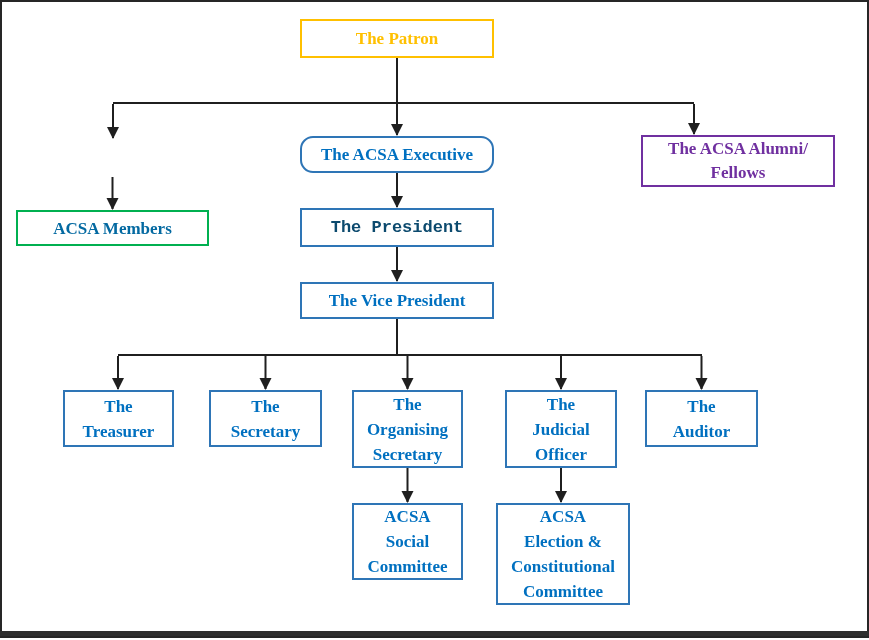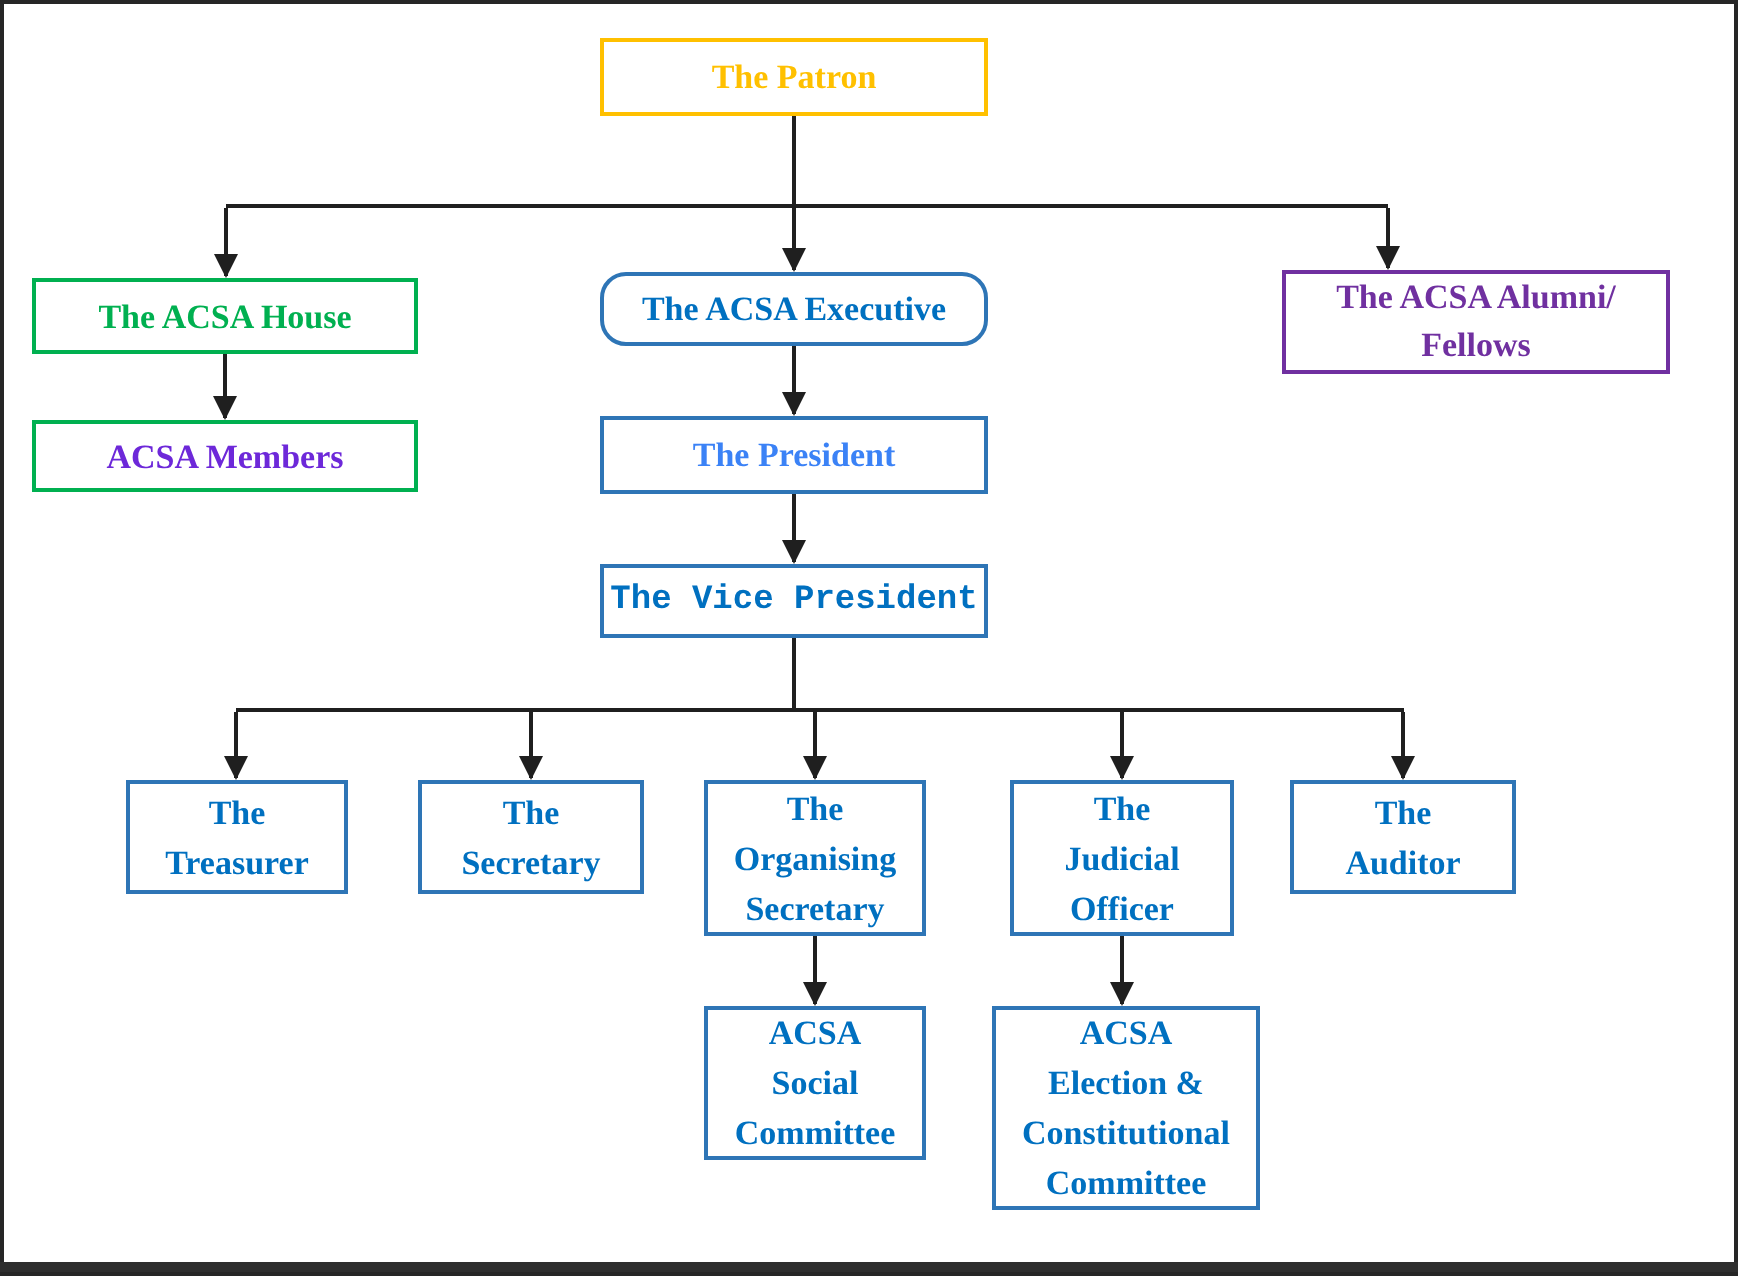--- a/index.html
+++ b/index.html
@@ -61,21 +61,21 @@
     display: block;
     width: 100%;
   }
   
   .n-patron    { left:300px; top:19px;  width:194px; height:39px; }
   .n-house     { left:16px;  top:139px; width:193px; height:38px; }
   .n-members   { left:16px;  top:210px; width:193px; height:36px; }
   .n-executive { left:300px; top:136px; width:194px; height:37px; }
   .n-alumni    { left:599px; top:135px; width:194px; height:52px; line-height:24px;margin-left:42px; }
   .n-president { left:300px; top:208px; width:194px; height:39px; }
-  .n-vice      { left:300px; top:282px; width:194px; height:37px;font-family:Liberation Mono, monospace; }
+  .n-vice      { left:300px; top:282px; width:194px; height:37px; }
   .n-treasurer { left:63px;  top:390px; width:111px; height:57px; }
   .n-secretary { left:209px; top:390px; width:113px; height:57px; }
   .n-orgsec    { left:352px; top:390px; width:111px; height:78px; }
   .n-judicial  { left:505px; top:390px; width:112px; height:78px; }
   .n-auditor   { left:645px; top:390px; width:113px; height:57px; }
   .n-social    { left:352px; top:503px; width:111px; height:77px; }
   .n-election  { left:496px; top:503px; width:134px; height:102px; }
 </style>
 </head>
 <body>
@@ -103,38 +103,35 @@
     <path marker-end="url(#arw)" d="M561,356 V389"></path>
     <path marker-end="url(#arw)" d="M701.5,356 V389"></path>
     <path marker-end="url(#arw)" d="M407.5,468 V502"></path>
     <path marker-end="url(#arw)" d="M561,468 V502"></path>
   </svg>
 
   <div class="node n-patron" style="border-color: rgb(255, 192, 0); color: rgb(255, 192, 0);">
     <span class="lbl">The Patron</span>
   </div>
 
-  <div class="node n-house" style="border-color: rgb(0, 176, 80); color: rgb(0, 176, 80);">
-    <span class="lbl">The ACSA House</span>
-  </div>
 
-  <div class="node n-members" style="border-color: rgb(0, 176, 80); color: #6d28d9;">
+  <div class="node n-members" style="border-color: rgb(0, 176, 80); color: #0369a1;">
     <span class="lbl">ACSA Members</span>
   </div>
 
   <div class="node n-executive" style="border-color: rgb(46, 117, 182); color: rgb(0, 112, 192); border-radius: 13px;">
     <span class="lbl">The ACSA Executive</span>
   </div>
 
   <div class="node n-alumni" style="border-color: rgb(112, 48, 160); color: rgb(112, 48, 160);">
     <span class="lbl">The ACSA Alumni/
 Fellows</span>
   </div>
 
-  <div class="node n-president" style="border-color: rgb(46, 117, 182); color: #3b82f6;">
+  <div class="node n-president" style="border-color: rgb(46, 117, 182); color: #0c4a6e; font-family: Liberation Mono, monospace;">
     <span class="lbl">The President</span>
   </div>
 
   <div class="node n-vice" style="border-color: rgb(46, 117, 182); color: rgb(0, 112, 192);">
     <span class="lbl">The Vice President</span>
   </div>
 
   <div class="node n-treasurer" style="border-color: rgb(46, 117, 182); color: rgb(0, 112, 192);">
     <span class="lbl">The
 Treasurer</span>

